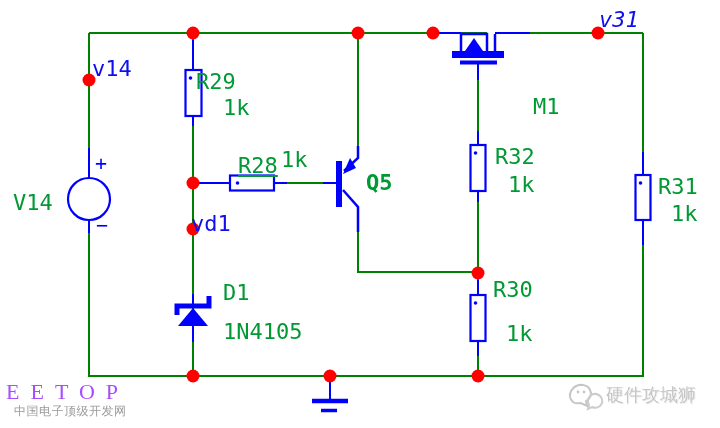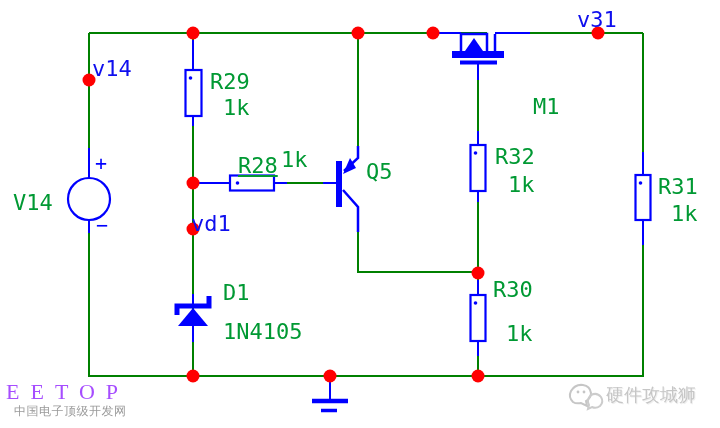--- a/index.html
+++ b/index.html
@@ -153,26 +153,26 @@
       <circle class="j" cx="193" cy="183" r="6.5"></circle>
       <circle class="j" cx="193" cy="229" r="6.5"></circle>
       <circle class="j" cx="478" cy="273" r="6.5"></circle>
       <circle class="j" cx="193" cy="376" r="6.5"></circle>
       <circle class="j" cx="330" cy="376" r="6.5"></circle>
       <circle class="j" cx="478" cy="376" r="6.5"></circle>
     </g>
   </svg>
 
   <span class="lbl net" style="left:92px;  top:58px;">v14</span>
-  <span class="lbl" style="left:210px; top:71px;">R29</span>
+  <span class="lbl" style="left:196px; top:71px;">R29</span>
   <span class="lbl" style="left:223px; top:97px;">1k</span>
   <span class="lbl" style="left:238px; top:155px;text-decoration:underline;">R28</span>
   <span class="lbl" style="left:281px; top:149px;">1k</span>
-  <span class="lbl" style="left:366px; top:161px;">Q5</span>
-  <span class="lbl net" style="left:577px; top:9px;">v31</span>
+  <span class="lbl" style="left:366px; top:172px;font-weight:bold;">Q5</span>
+  <span class="lbl net" style="left:599px; top:9px;font-style:italic;">v31</span>
   <span class="lbl" style="left:533px; top:78px;margin-top:18px;">M1</span>
   <span class="lbl" style="left:495px; top:146px;">R32</span>
   <span class="lbl" style="left:508px; top:174px;">1k</span>
   <span class="lbl" style="left:658px; top:176px;">R31</span>
   <span class="lbl" style="left:671px; top:203px;">1k</span>
   <span class="lbl net" style="left:191px; top:213px;">vd1</span>
   <span class="lbl" style="left:223px; top:282px;">D1</span>
   <span class="lbl" style="left:223px; top:321px;">1N4105</span>
   <span class="lbl" style="left:493px; top:279px;">R30</span>
   <span class="lbl" style="left:506px; top:323px;">1k</span>

